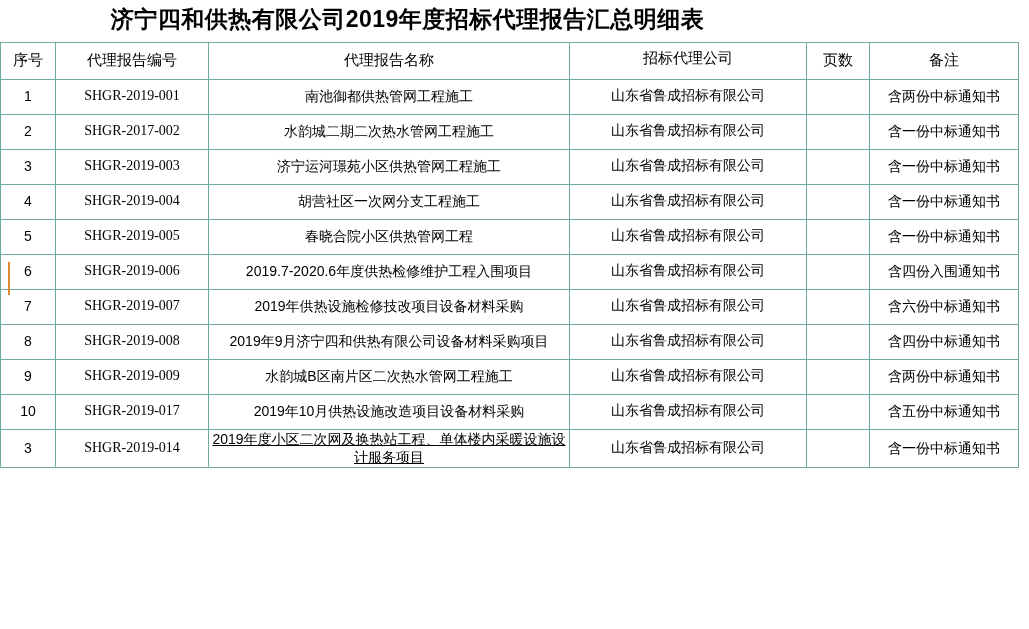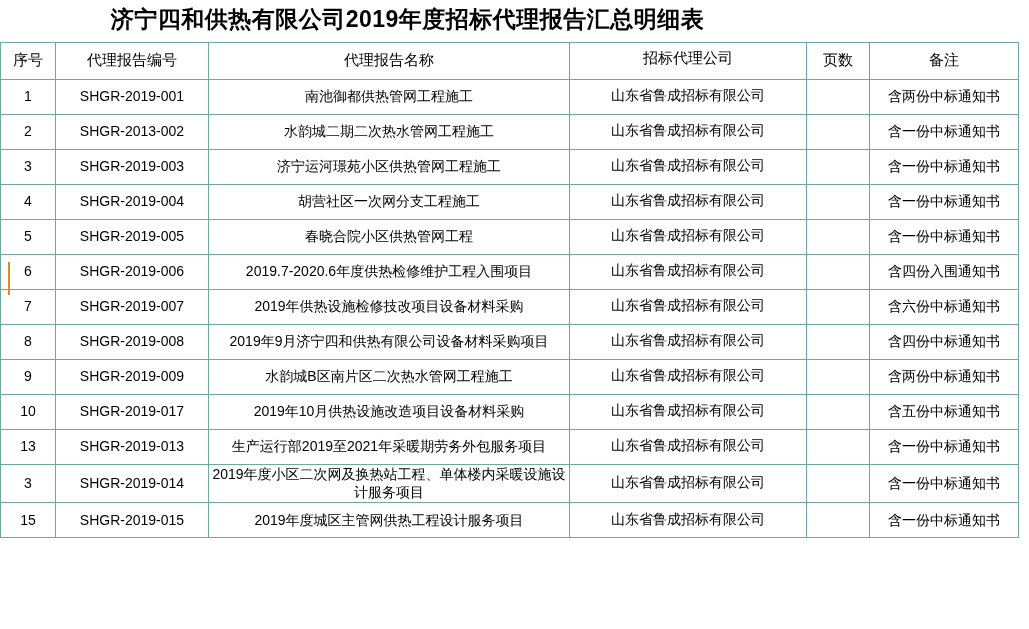--- a/index.html
+++ b/index.html
@@ -49,29 +49,30 @@
   }
   table.report thead th {
     height: 36px;
     font-weight: normal;
     font-size: 15px;
   }
   table.report tbody td {
     height: 34px;
   }
   .c-seq { width: 54px; }
-  .c-code { width: 152px; font-family: Liberation Sans, sans-serif; font-size: 14px; }
+  .c-code { width: 152px; font-family: Liberation Serif, serif; font-size: 14px; }
   .c-name { width: 360px; }
   .c-agency { width: 236px; font-family: Liberation Mono, monospace; }
   .c-pages { width: 62px; }
   .c-remark { width: 148px; }
   .cell-two-line {
     padding: 2px 4px;
     line-height: 1.25;
     font-size: 13px;
+    text-decoration: underline;
   }
   .left-mark {
     position: absolute;
     left: 8px;
     top: 262px;
     width: 2px;
     height: 33px;
     background: #e08a2e;
   }
 </style>
@@ -99,21 +100,21 @@
       <tr>
         <td class="c-seq">1</td>
         <td class="c-code">SHGR-2019-001</td>
         <td class="c-name">南池御都供热管网工程施工</td>
         <td class="c-agency">山东省鲁成招标有限公司</td>
         <td class="c-pages"></td>
         <td class="c-remark">含两份中标通知书</td>
       </tr>
       <tr>
         <td class="c-seq">2</td>
-        <td class="c-code">SHGR-2013-002</td>
+        <td class="c-code">SHGR-2017-002</td>
         <td class="c-name">水韵城二期二次热水管网工程施工</td>
         <td class="c-agency">山东省鲁成招标有限公司</td>
         <td class="c-pages"></td>
         <td class="c-remark">含一份中标通知书</td>
       </tr>
       <tr>
         <td class="c-seq">3</td>
         <td class="c-code">SHGR-2019-003</td>
         <td class="c-name">济宁运河璟苑小区供热管网工程施工</td>
         <td class="c-agency">山东省鲁成招标有限公司</td>
@@ -170,38 +171,22 @@
       </tr>
       <tr>
         <td class="c-seq">10</td>
         <td class="c-code">SHGR-2019-017</td>
         <td class="c-name">2019年10月供热设施改造项目设备材料采购</td>
         <td class="c-agency">山东省鲁成招标有限公司</td>
         <td class="c-pages"></td>
         <td class="c-remark">含五份中标通知书</td>
       </tr>
       <tr>
-        <td class="c-seq">13</td>
-        <td class="c-code">SHGR-2019-013</td>
-        <td class="c-name">生产运行部2019至2021年采暖期劳务外包服务项目</td>
-        <td class="c-agency">山东省鲁成招标有限公司</td>
-        <td class="c-pages"></td>
-        <td class="c-remark">含一份中标通知书</td>
-      </tr>
-      <tr>
         <td class="c-seq">3</td>
         <td class="c-code">SHGR-2019-014</td>
         <td class="c-name cell-two-line">2019年度小区二次网及换热站工程、单体楼内采暖设施设计服务项目</td>
-        <td class="c-agency">山东省鲁成招标有限公司</td>
-        <td class="c-pages"></td>
-        <td class="c-remark">含一份中标通知书</td>
-      </tr>
-      <tr>
-        <td class="c-seq">15</td>
-        <td class="c-code">SHGR-2019-015</td>
-        <td class="c-name">2019年度城区主管网供热工程设计服务项目</td>
         <td class="c-agency">山东省鲁成招标有限公司</td>
         <td class="c-pages"></td>
         <td class="c-remark">含一份中标通知书</td>
       </tr>
     </tbody>
   </table>
 </div>
 
 </body></html>

